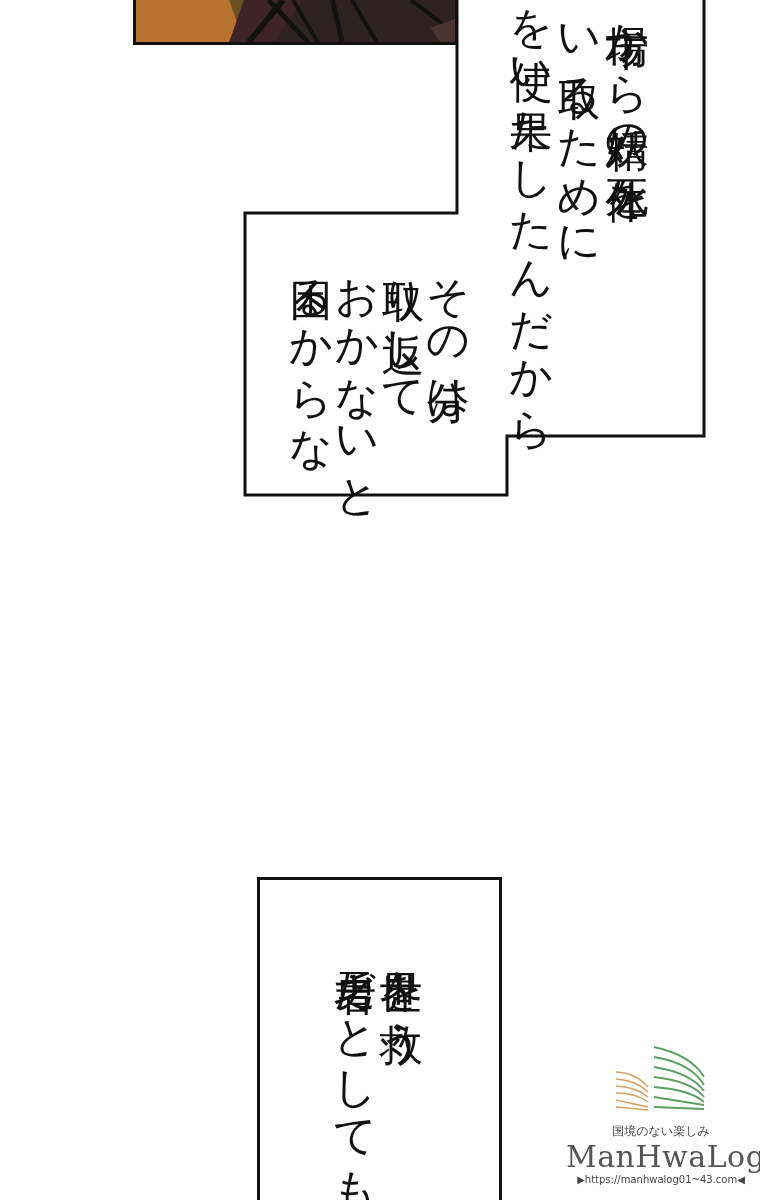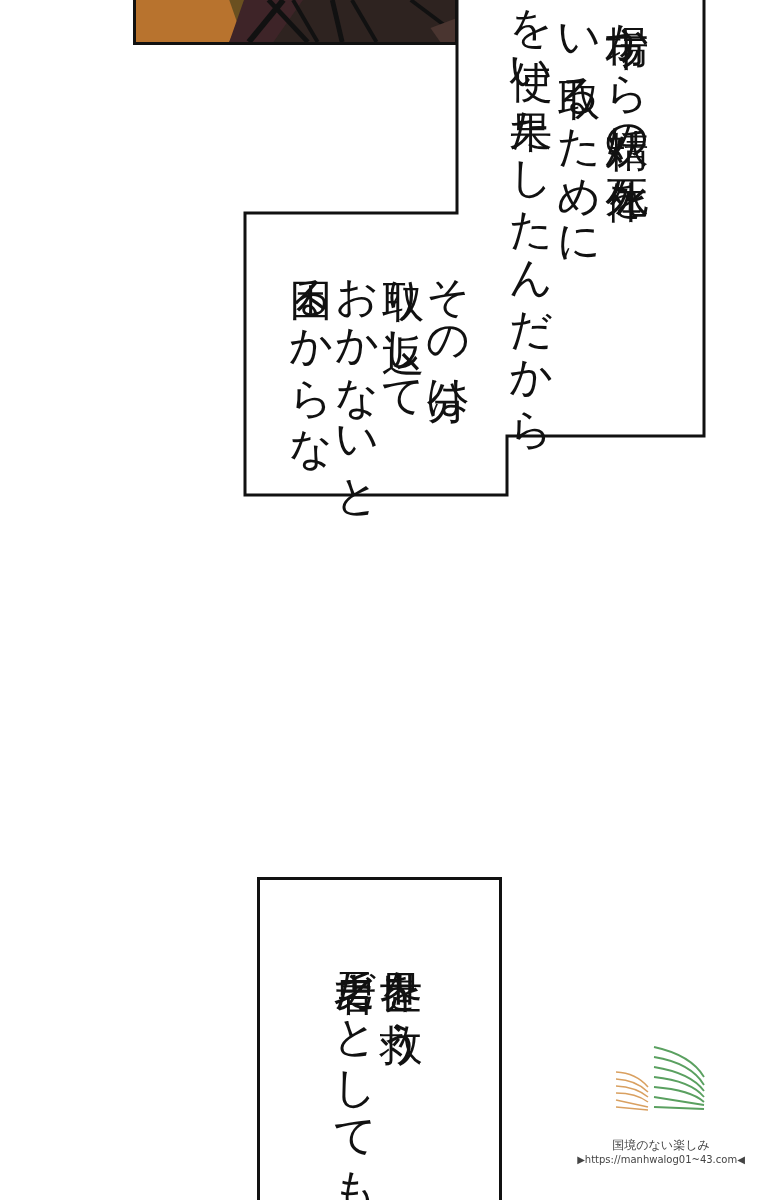--- a/index.html
+++ b/index.html
@@ -26,21 +26,21 @@
       white-space: pre;
     }
     .box2 {
       position: absolute; left: 257px; top: 877px; width: 245px; height: 340px;
       border: 3px solid #111; box-sizing: border-box; background: #fff;
     }
     .watermark {
       position: absolute; left: 566px; top: 1035px; width: 190px; height: 165px;
       text-align: center;
     }
-    .wm-tag { font-size: 12px; color: #444; margin-top: 18px; }
+    .wm-tag { font-size: 12px; color: #444; margin-top: 4px; }
     .wm-brand {
       font-family: "DejaVu Serif", serif; font-size: 30px; color: #555; letter-spacing: 0.5px;
       line-height: 34px;
     }
     .wm-url { font-size: 10px; color: #444; }
   </style>
 </head>
 <body>
 
 <div class="panel-art">
@@ -94,14 +94,15 @@
       <path d="M48,12 Q85,20 98,42"></path>
       <path d="M48,22 Q85,28 98,50"></path>
       <path d="M48,32 Q85,38 98,56"></path>
       <path d="M48,42 Q85,46 98,62"></path>
       <path d="M48,52 Q85,55 98,67"></path>
       <path d="M48,62 L98,70"></path>
       <path d="M48,72 L98,74"></path>
     </g>
   </svg>
   <div class="wm-tag">国境のない楽しみ</div>
+  <div class="wm-brand">ManHwaLog</div>
   <div class="wm-url">▶https://manhwalog01~43.com◀</div>
 </div>
 
 </body></html>

